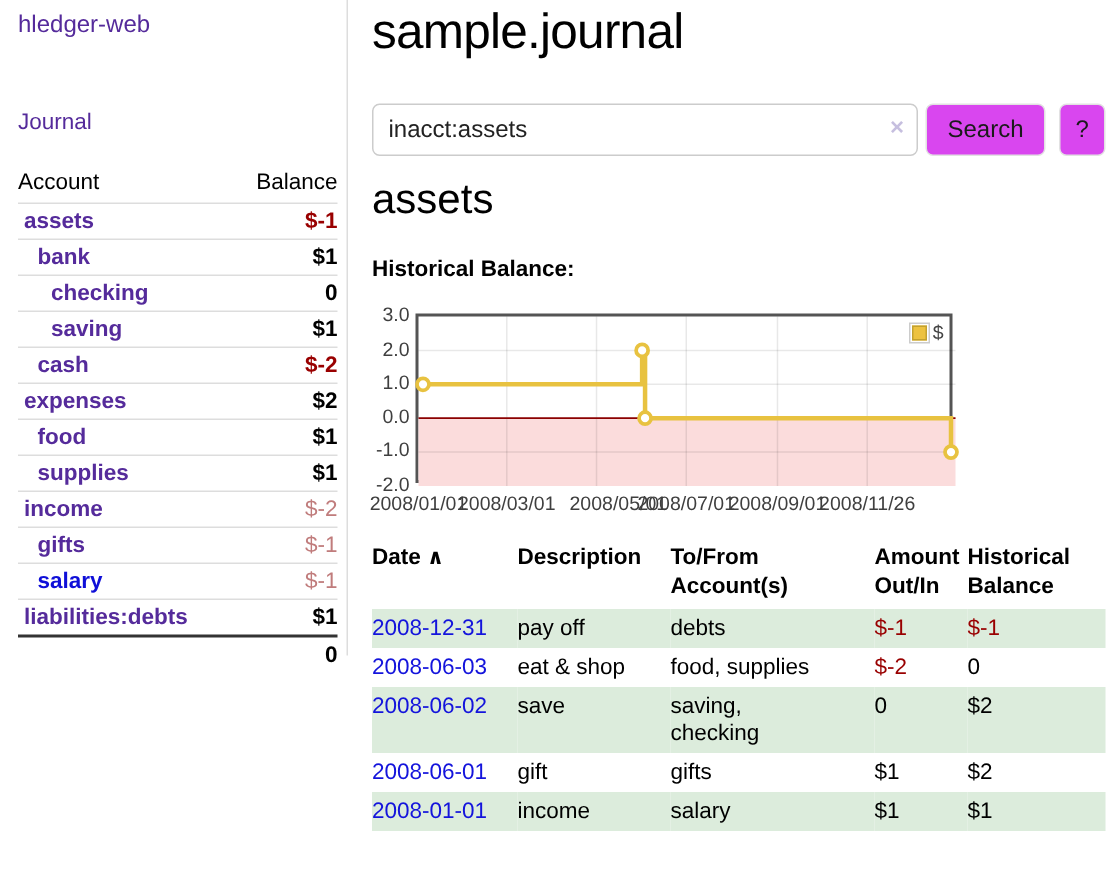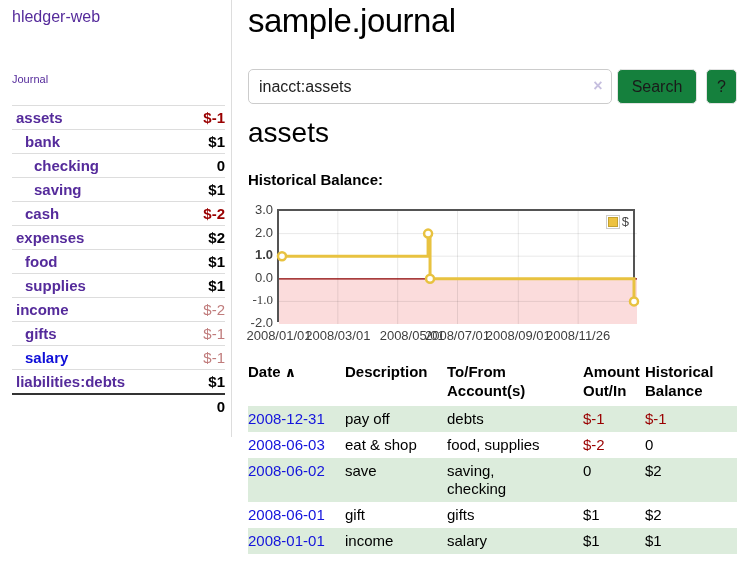--- a/index.html
+++ b/index.html
@@ -4,21 +4,21 @@
 <style>
   * { margin:0; padding:0; box-sizing:border-box; }
   html,body { width:742px; height:582px; background:#fff; overflow:hidden;
               font-family:"Liberation Sans","DejaVu Sans",sans-serif; color:#000; }
   #root { position:relative; width:742px; height:582px; }
 
   
   #sidebar { position:absolute; left:0; top:0; width:232px; height:437px;
              border-right:1px solid #ddd; padding:8px 7px 0 12px; }
   .brand { display:block; color:#552b9b; font-size:16px; text-decoration:none; }
-  .nav-journal { display:block; margin-top:47px; color:#552b9b; font-size:11px; text-decoration:none; }
+  .nav-journal { display:block; margin-top:47px; color:#552b9b; font-size:15px; text-decoration:none; }
   #acct-table { margin-top:20px; width:213px; font-size:15px; }
   .acct-head { display:flex; justify-content:space-between; padding:3px 0 5px 0; }
   .acct-row { display:flex; justify-content:space-between; align-items:center;
               border-top:1px solid #ddd; height:24px; }
   .acct-row a { color:#552b9b; text-decoration:none;font-weight:bold; }
   .acct-row a.blue { color:#0f0fd8; }
   .acct-row a.b { font-weight:bold; }
   .bal { font-weight:bold; color:#000; white-space:nowrap; }
   .bal.neg-strong { color:#990000; }
   .bal.neg-muted  { color:#c07c7c; font-weight:normal; }
@@ -30,21 +30,21 @@
   #page-title { font-size:33px; font-weight:400; margin-top:2px; letter-spacing:-0.5px; }
 
   #search-row { position:absolute; left:0; top:69px; width:489px; height:35px;text-decoration:underline; }
   #search-input { position:absolute; left:0; top:0; width:364px; height:35px;
                   border:1px solid #ccc; border-radius:5px; padding:0 28px 0 10px;
                   font-size:16px; font-family:inherit; color:#222; outline:none; }
   #search-clear { position:absolute; left:341px; top:8px; width:18px; height:18px;
                   color:#c6bfdf; font-size:16px; font-weight:bold; text-align:center;
                   line-height:18px; cursor:pointer; }
   .btn { position:absolute; top:0; height:35px; border:1px solid #e2e2e2; border-radius:5px;
-         background:#15803d; font-size:16px; font-family:inherit; color:#1a1a1a; cursor:pointer; }
+         background:#d946ef; font-size:16px; font-family:inherit; color:#1a1a1a; cursor:pointer; }
   #search-btn { left:369px; width:80px; }
   #help-btn   { left:458px; width:31px; }
 
   #acct-heading { position:absolute; left:0; top:117px; font-size:28px; font-weight:400; }
   #chart-label  { position:absolute; left:0; top:171px; font-size:15px; font-weight:bold; }
 
   
   #plot { position:absolute; left:29px; top:209px; width:358px; height:113px;
           border:2px solid #545454; background:#fff; }
   #plot svg { display:block; overflow:visible; }
@@ -73,20 +73,24 @@
 </style>
 </head>
 <body>
 
 <div id="root">
 
   <div id="sidebar">
     <a href="#" class="brand">hledger-web</a>
     <a href="#" class="nav-journal">Journal</a>
     <div id="acct-table">
+      <div class="acct-head">
+        <span>Account</span>
+        <span>Balance</span>
+      </div>
       <div id="acct-rows">
           <div class="acct-row">
             <a href="#" class="b " style="padding-left: 4px;">assets</a>
             <span class="bal neg-strong">$-1</span>
           </div>
           <div class="acct-row">
             <a href="#" class="b " style="padding-left: 13px;">bank</a>
             <span class="bal pos">$1</span>
           </div>
           <div class="acct-row">
@@ -168,23 +172,23 @@
           <circle cx="355" cy="90.4" r="4" fill="#fff" stroke="#e8c240" stroke-width="2.5"></circle>
         </svg>
       <div id="legend">
         <span class="lbox">
             <span class="lswatch"></span>
           </span>
         <span>$</span>
       </div>
     <div class="ytick" style="left: -42px; top: -9px;">3.0</div>
         <div class="ytick" style="left: -42px; top: 13.6px;">2.0</div>
-        <div class="ytick" style="left: -42px; top: 36.2px; font-weight: bold;">1.0</div>
+        <div class="ytick" style="left: -42px; top: 36.2px;">1.0</div>
         <div class="ytick" style="left: -42px; top: 58.8px;">0.0</div>
-        <div class="ytick" style="left: -42px; top: 81.4px; font-family: Liberation Serif, serif;">-1.0</div>
+        <div class="ytick" style="left: -42px; top: 81.4px;">-1.0</div>
         <div class="ytick" style="left: -42px; top: 104px;">-2.0</div>
         <div class="xtick" style="left: -40px; top: 117px;">2008/01/01</div>
         <div class="xtick" style="left: 18.8493px; top: 117px;">2008/03/01</div>
         <div class="xtick" style="left: 78.6795px; top: 117px; padding-left: 22px;">2008/05/01</div>
         <div class="xtick" style="left: 138.51px; top: 117px;">2008/07/01</div>
         <div class="xtick" style="left: 199.321px; top: 117px;">2008/09/01</div>
         <div class="xtick" style="left: 259.151px; top: 117px;">2008/11/26</div>
       </div>
 
     <table id="register">

